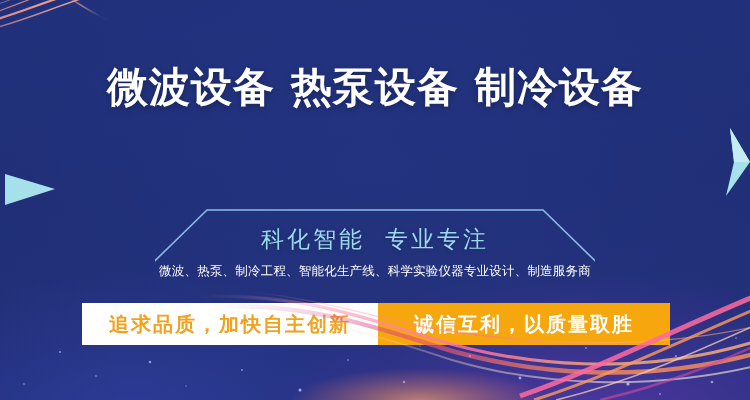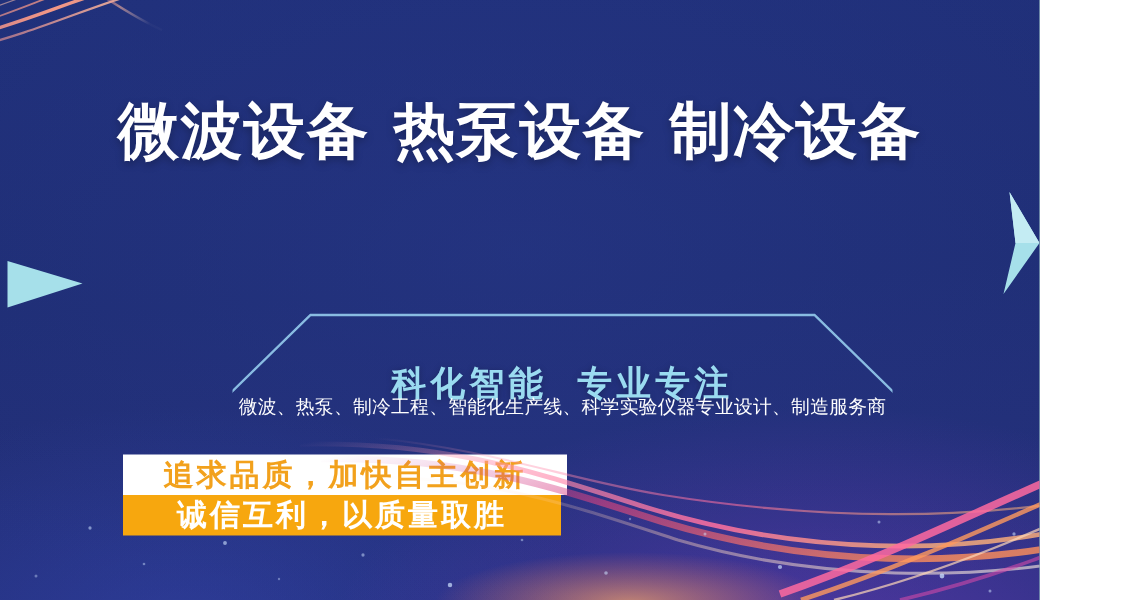--- a/index.html
+++ b/index.html
@@ -2,21 +2,21 @@
 <html><head>
 <meta charset="utf-8">
 <style>
   html, body {
     margin: 0;
     padding: 0;
     background: #ffffff;
   }
   #banner {
     position: relative;
-    width: 693px;
+    width: 750px;
     height: 400px;
     overflow: hidden;
     background: #0c4a6e;
     font-family: "Liberation Sans", "DejaVu Sans", sans-serif;
   }
 
   
   .bg-base {
     position: absolute;
     inset: 0;
@@ -70,25 +70,25 @@
     left: 155px;
     top: 208px;
     width: 440px;
     height: 82px;
   }
   .frame-svg { position: absolute; inset: 0; }
 
   .subtitle {
     position: absolute;
     left: 0; right: 0;
-    top: 32px;
+    top: 16px;
     text-align: center;
     color: #9adbf0;
     font-size: 23px;
-    font-weight: 700;
+    font-weight: 400;
     letter-spacing: 3px;
     line-height: 30px;
     white-space: nowrap;
     text-shadow: 0 1px 4px rgba(0,0,0,.25);
   }
   .subtitle .sub-gap { display: inline-block; width: 20px; }
 
   .desc {
     position: absolute;
     left: -10px; right: -10px;
@@ -103,42 +103,40 @@
   }
 
   
   .slogans {
     position: absolute;
     left: 82px;
     top: 303px;
     width: 588px;
     height: 42px;
     display: flex;
-    flex-direction: column;
   }
   .slogan {
     display: flex;
     align-items: center;
     justify-content: center;
     height: 100%;
     font-size: 20px;
     font-weight: 700;
     letter-spacing: 2px;
     white-space: nowrap;
   }
   .slogan-left {
     width: 296px;
     background: #ffffff;
     color: #f2a11c;
   }
   .slogan-right {
     width: 292px;
     background: #f7a70e;
     color: #ffffff;
-    align-items: flex-end;
   }
 </style>
 </head>
 <body>
 
 <div id="banner">
 
   <div class="bg-base"></div>
   <div class="bg-vignette"></div>
 

